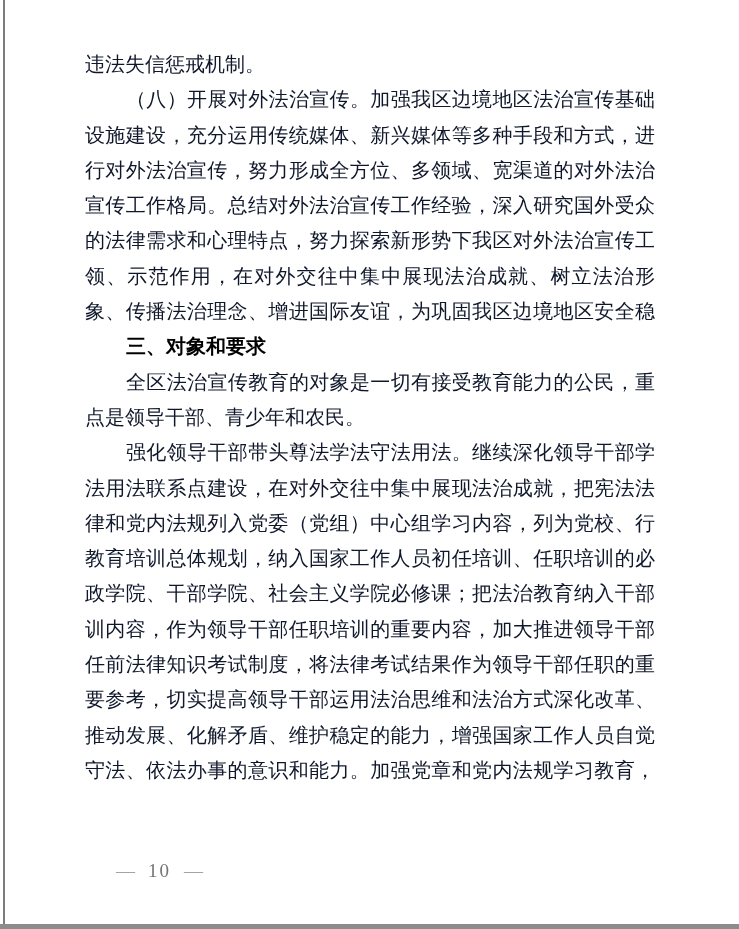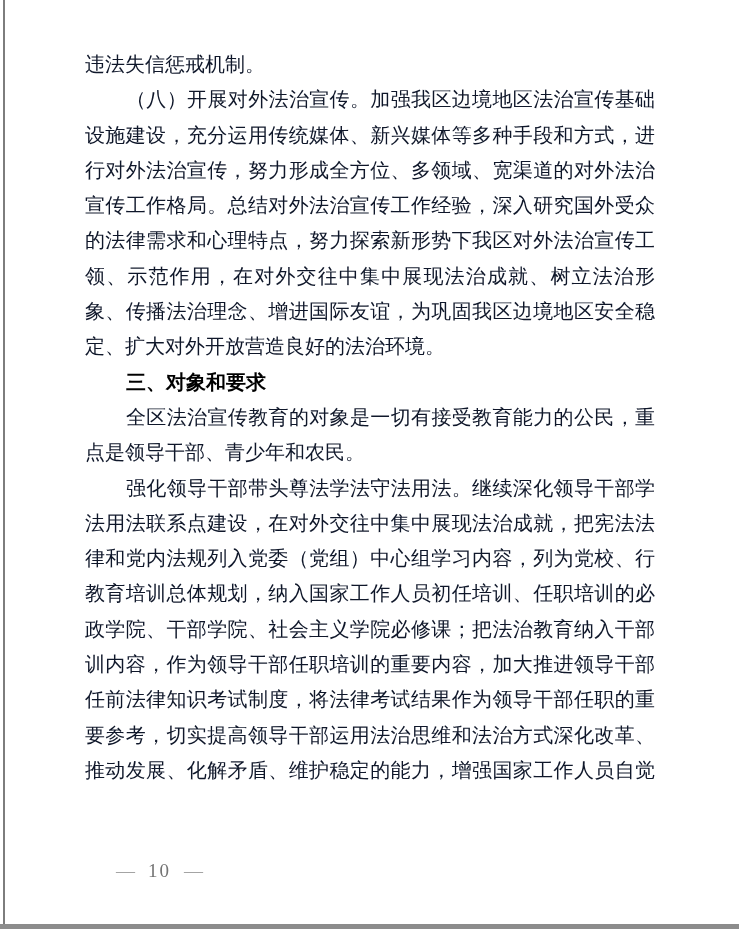--- a/index.html
+++ b/index.html
@@ -83,32 +83,32 @@
 
 <div class="text-block">
   <div class="line">违法失信惩戒机制。</div>
   <div class="line j i">（八）开展对外法治宣传。加强我区边境地区法治宣传基础</div>
   <div class="line j">设施建设，充分运用传统媒体、新兴媒体等多种手段和方式，进</div>
   <div class="line j">行对外法治宣传，努力形成全方位、多领域、宽渠道的对外法治</div>
   <div class="line j">宣传工作格局。总结对外法治宣传工作经验，深入研究国外受众</div>
   <div class="line j">的法律需求和心理特点，努力探索新形势下我区对外法治宣传工</div>
   <div class="line j">领、示范作用，在对外交往中集中展现法治成就、树立法治形</div>
   <div class="line j">象、传播法治理念、增进国际友谊，为巩固我区边境地区安全稳</div>
-  <div class="line">定、扩大对外开放营造良好的法治环境。</div>
   <div class="line heading i">三、对象和要求</div>
   <div class="line j i">全区法治宣传教育的对象是一切有接受教育能力的公民，重</div>
   <div class="line">点是领导干部、青少年和农民。</div>
   <div class="line j i">强化领导干部带头尊法学法守法用法。继续深化领导干部学</div>
   <div class="line j">法用法联系点建设，在对外交往中集中展现法治成就，把宪法法</div>
   <div class="line j">律和党内法规列入党委（党组）中心组学习内容，列为党校、行</div>
   <div class="line j">教育培训总体规划，纳入国家工作人员初任培训、任职培训的必</div>
   <div class="line j">政学院、干部学院、社会主义学院必修课；把法治教育纳入干部</div>
   <div class="line j">训内容，作为领导干部任职培训的重要内容，加大推进领导干部</div>
   <div class="line j">任前法律知识考试制度，将法律考试结果作为领导干部任职的重</div>
   <div class="line j">要参考，切实提高领导干部运用法治思维和法治方式深化改革、</div>
   <div class="line j">推动发展、化解矛盾、维护稳定的能力，增强国家工作人员自觉</div>
+  <div class="line j">守法、依法办事的意识和能力。加强党章和党内法规学习教育，</div>
 </div>
 
 <div class="footer">
   <span class="dash">—</span>
   <span class="num">10</span>
   <span class="dash">—</span>
 </div>
 
 </body></html>

